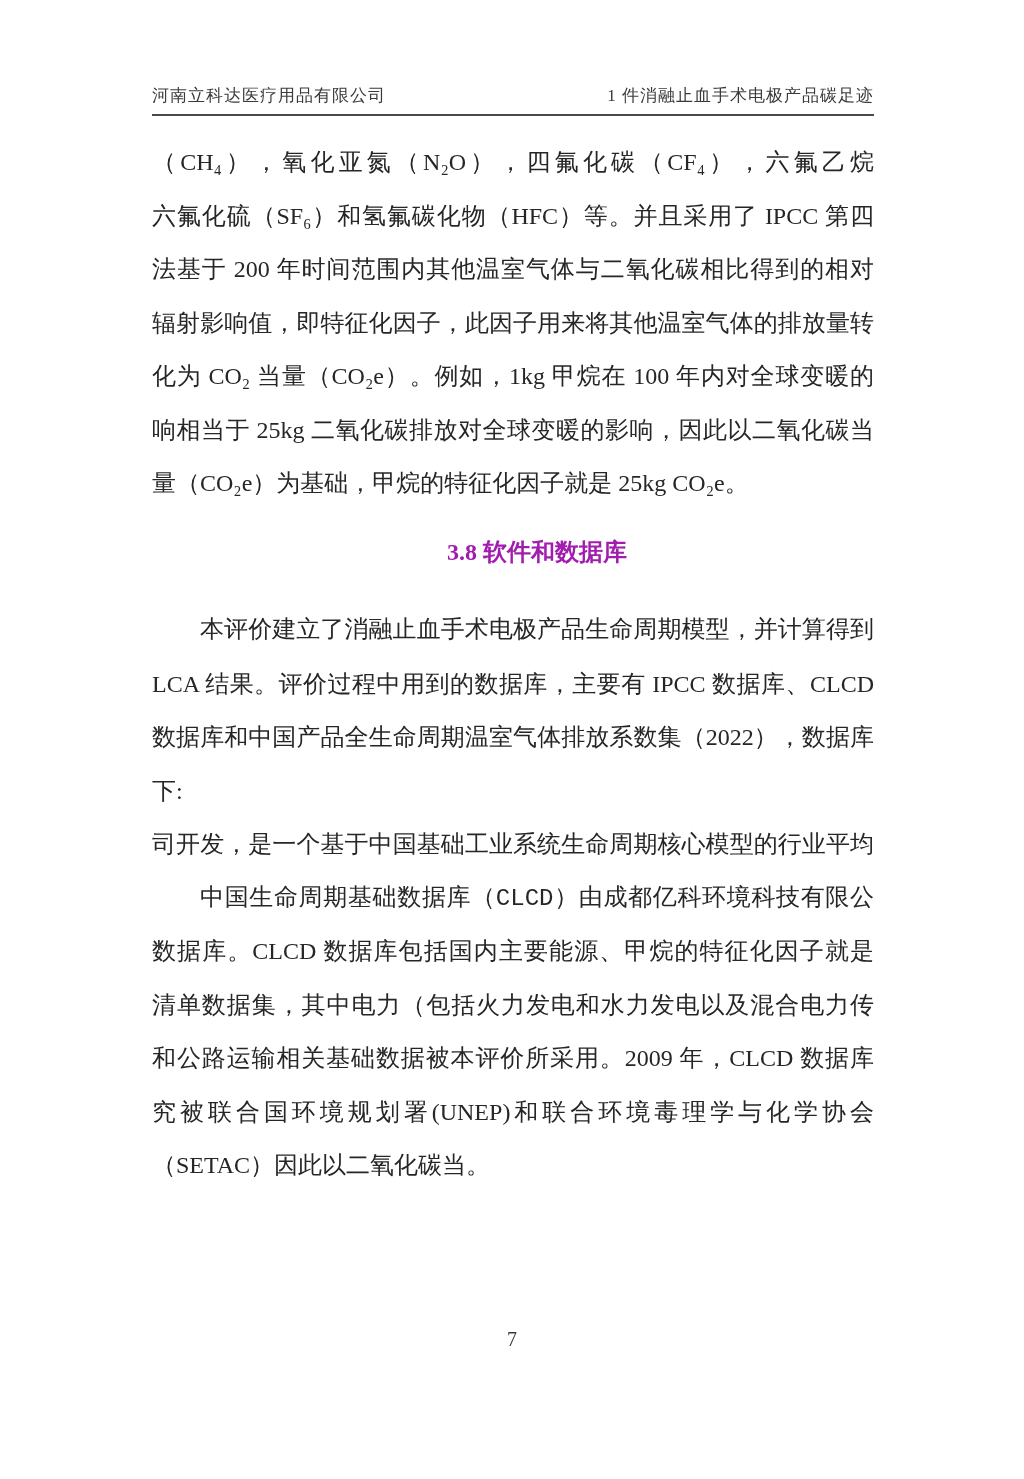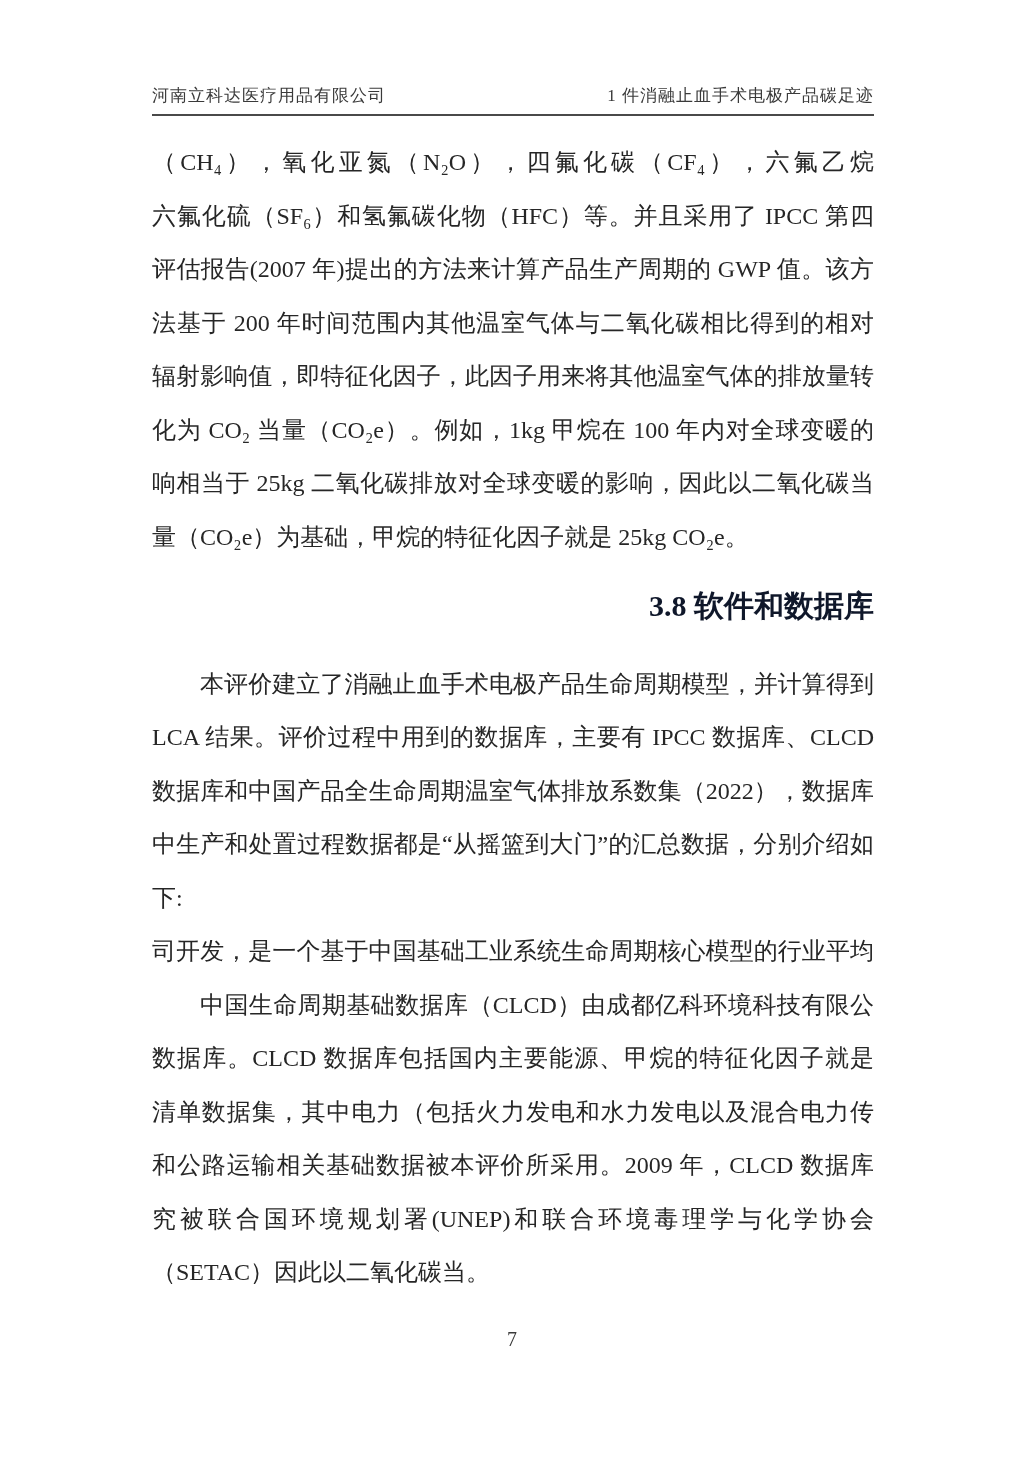--- a/index.html
+++ b/index.html
@@ -40,31 +40,31 @@
     overflow: hidden;
     text-align: justify;
     text-align-last: justify;
     text-justify: inter-ideograph;
     white-space: normal;
   }
   .ln.end {
     text-align: left;
     text-align-last: left;
   }
-  .ln.ind { text-indent: 2em; }
+  .ln.ind { text-indent: 2em; font-family: Liberation Mono, monospace; }
   .heading {
     height: 53.5px;
     line-height: 53.5px;
     margin-top: 15px;
     margin-bottom: 25px;
     margin-left: 2em;
     font-weight: bold;
-    font-size: 30px;
-    color: #0f172a;
-    text-align: right;
+    font-size: 24px;
+    color: #a21caf;
+    text-align: center;
   }
   
   .ftr {
     position: absolute;
     left: 0; right: 0; top: 1328px;
     text-align: center;
     font-size: 20px;
     color: #3a3a3a;
   }
 </style>
@@ -75,33 +75,31 @@
 
   <header class="hdr">
     <span>河南立科达医疗用品有限公司</span>
     <span>1 件消融止血手术电极产品碳足迹</span>
   </header>
 
   <main class="bodytext">
 
     <div class="ln">（CH₄），氧化亚氮（N₂O），四氟化碳（CF₄），六氟乙烷（C₂F₆），</div>
     <div class="ln">六氟化硫（SF₆）和氢氟碳化物（HFC）等。并且采用了 IPCC 第四次</div>
-    <div class="ln">评估报告(2007 年)提出的方法来计算产品生产周期的 GWP 值。该方</div>
     <div class="ln">法基于 200 年时间范围内其他温室气体与二氧化碳相比得到的相对</div>
     <div class="ln">辐射影响值，即特征化因子，此因子用来将其他温室气体的排放量转</div>
     <div class="ln">化为 CO₂ 当量（CO₂e）。例如，1kg 甲烷在 100 年内对全球变暖的影</div>
     <div class="ln">响相当于 25kg 二氧化碳排放对全球变暖的影响，因此以二氧化碳当</div>
     <div class="ln end">量（CO₂e）为基础，甲烷的特征化因子就是 25kg CO₂e。</div>
 
     <h2 class="heading">3.8 软件和数据库</h2>
 
     <div class="ln ind">本评价建立了消融止血手术电极产品生命周期模型，并计算得到</div>
     <div class="ln">LCA 结果。评价过程中用到的数据库，主要有 IPCC 数据库、CLCD</div>
     <div class="ln">数据库和中国产品全生命周期温室气体排放系数集（2022），数据库</div>
-    <div class="ln">中生产和处置过程数据都是“从摇篮到大门”的汇总数据，分别介绍如</div>
     <div class="ln end">下:</div>
 
     <div class="ln">司开发，是一个基于中国基础工业系统生命周期核心模型的行业平均</div>
     <div class="ln ind">中国生命周期基础数据库（CLCD）由成都亿科环境科技有限公</div>
     <div class="ln">数据库。CLCD 数据库包括国内主要能源、甲烷的特征化因子就是</div>
     <div class="ln">清单数据集，其中电力（包括火力发电和水力发电以及混合电力传输）</div>
     <div class="ln">和公路运输相关基础数据被本评价所采用。2009 年，CLCD 数据库研</div>
     <div class="ln">究被联合国环境规划署(UNEP)和联合环境毒理学与化学协会</div>
     <div class="ln end">（SETAC）因此以二氧化碳当。</div>
 

